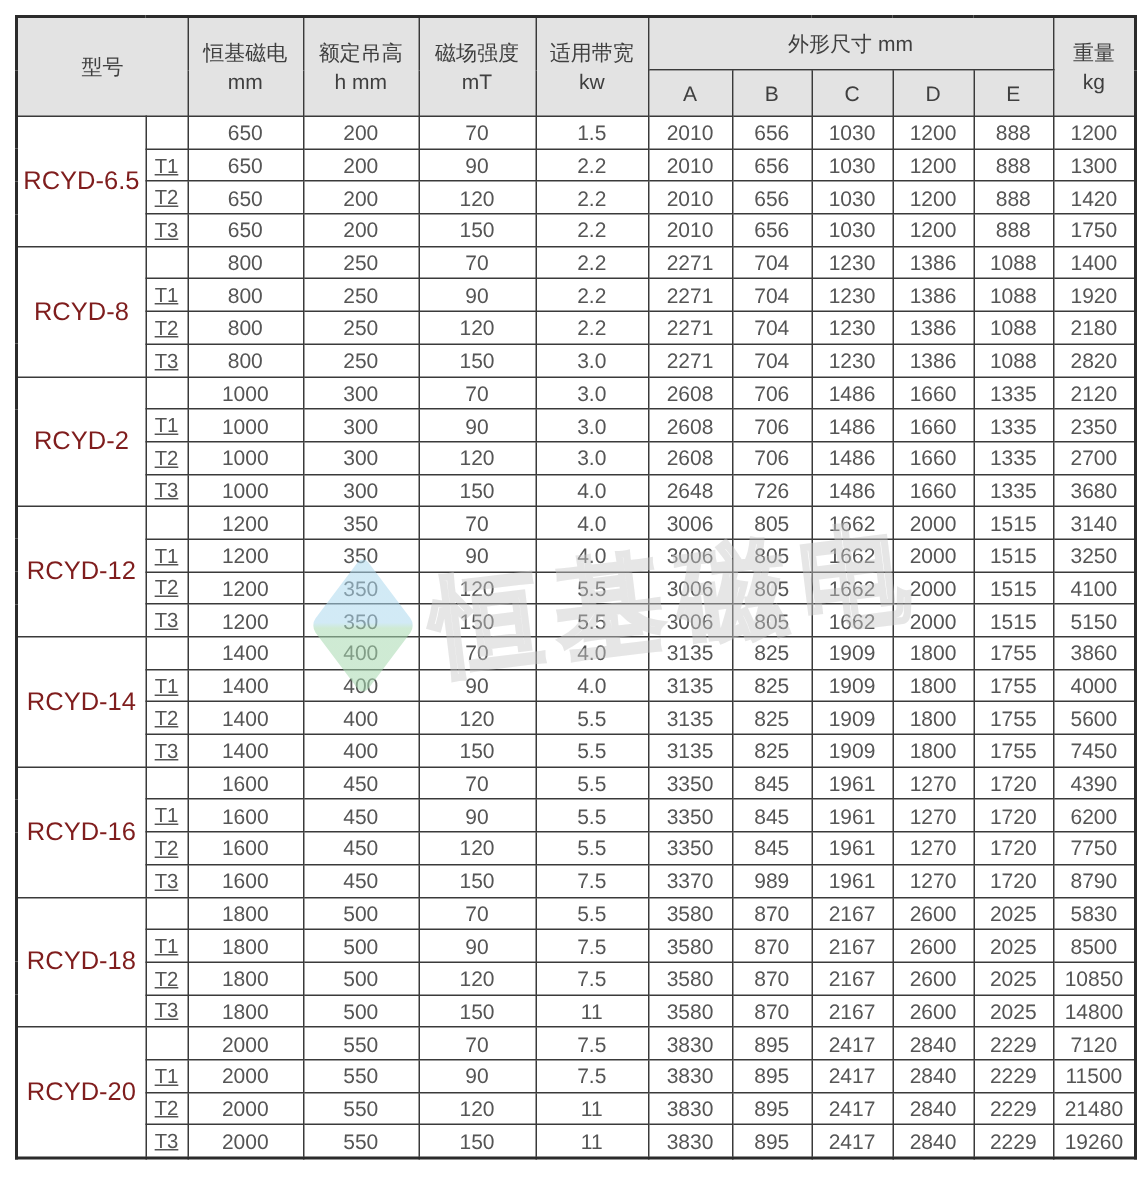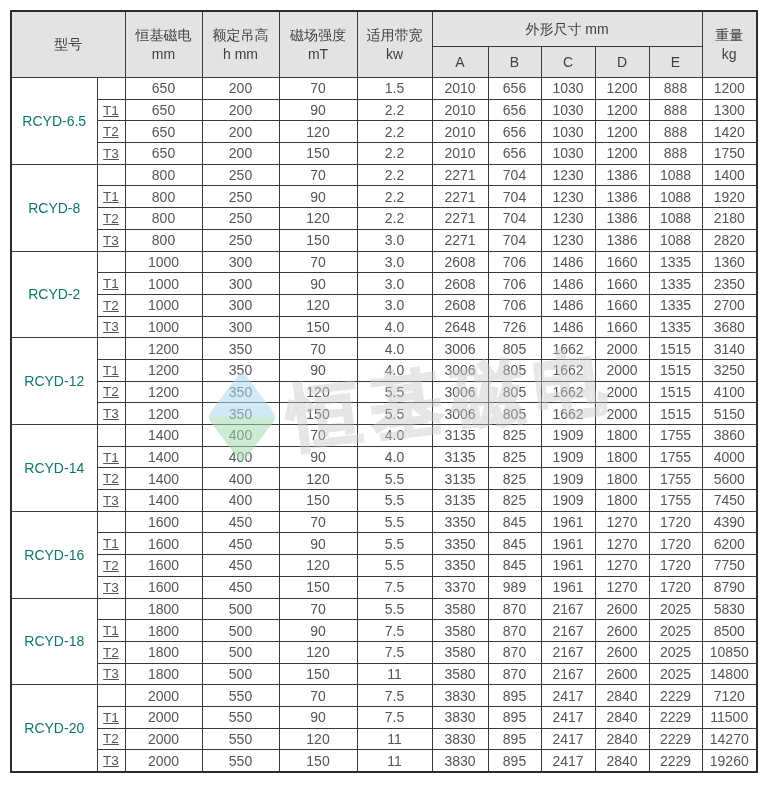--- a/index.html
+++ b/index.html
@@ -43,22 +43,22 @@
   table.spec thead tr.h1 th { height: 30px; }
   table.spec thead tr.h2 th { height: 26px; }
   table.spec tbody td {
     color: #555555;
     font-size: 14px;
     height: 20.7px;
     padding: 0;
     background: #ffffff;
   }
   table.spec tbody td.model-cell {
-    font-size: 14px;
-    color: #0f766e;
+    font-size: 17px;
+    color: #7f1d1d;
   }
   table.spec tbody td.variant-cell {
     font-size: 13.5px;
     text-decoration: underline;
   }
   
   .watermark {
     position: absolute;
     left: 0; top: 0;
     width: 765px; height: 787px;
@@ -245,21 +245,21 @@
           <td class="variant-cell"></td>
           <td>1000</td>
           <td>300</td>
           <td>70</td>
           <td>3.0</td>
           <td>2608</td>
           <td>706</td>
           <td>1486</td>
           <td>1660</td>
           <td>1335</td>
-          <td>1360</td>
+          <td>2120</td>
         </tr>
         <tr>
           <td class="variant-cell">T1</td>
           <td>1000</td>
           <td>300</td>
           <td>90</td>
           <td>3.0</td>
           <td>2608</td>
           <td>706</td>
           <td>1486</td>
@@ -536,21 +536,21 @@
           <td class="variant-cell">T2</td>
           <td>2000</td>
           <td>550</td>
           <td>120</td>
           <td>11</td>
           <td>3830</td>
           <td>895</td>
           <td>2417</td>
           <td>2840</td>
           <td>2229</td>
-          <td>14270</td>
+          <td>21480</td>
         </tr>
         <tr>
           <td class="variant-cell">T3</td>
           <td>2000</td>
           <td>550</td>
           <td>150</td>
           <td>11</td>
           <td>3830</td>
           <td>895</td>
           <td>2417</td>

